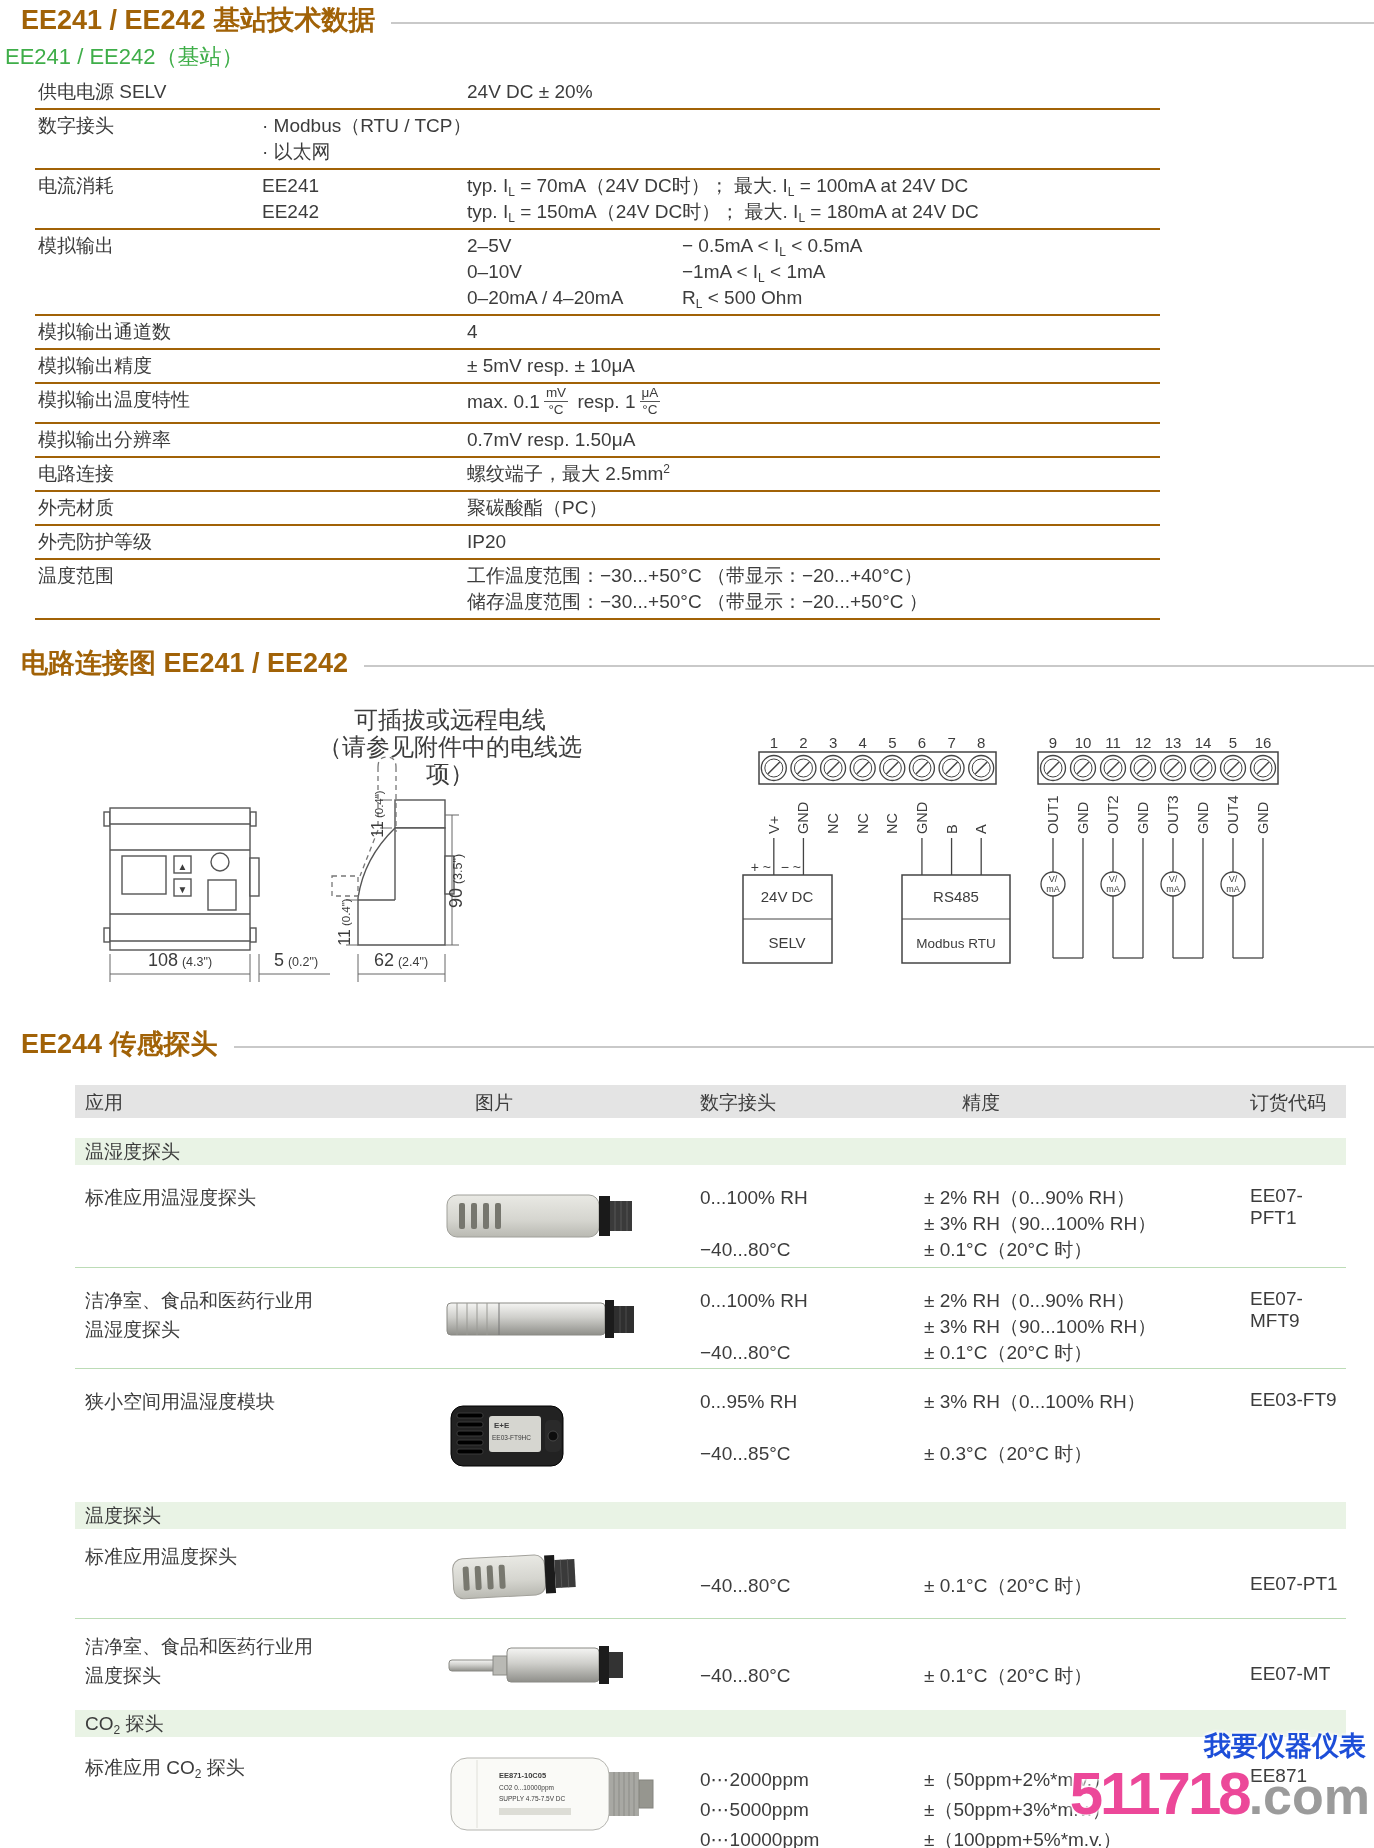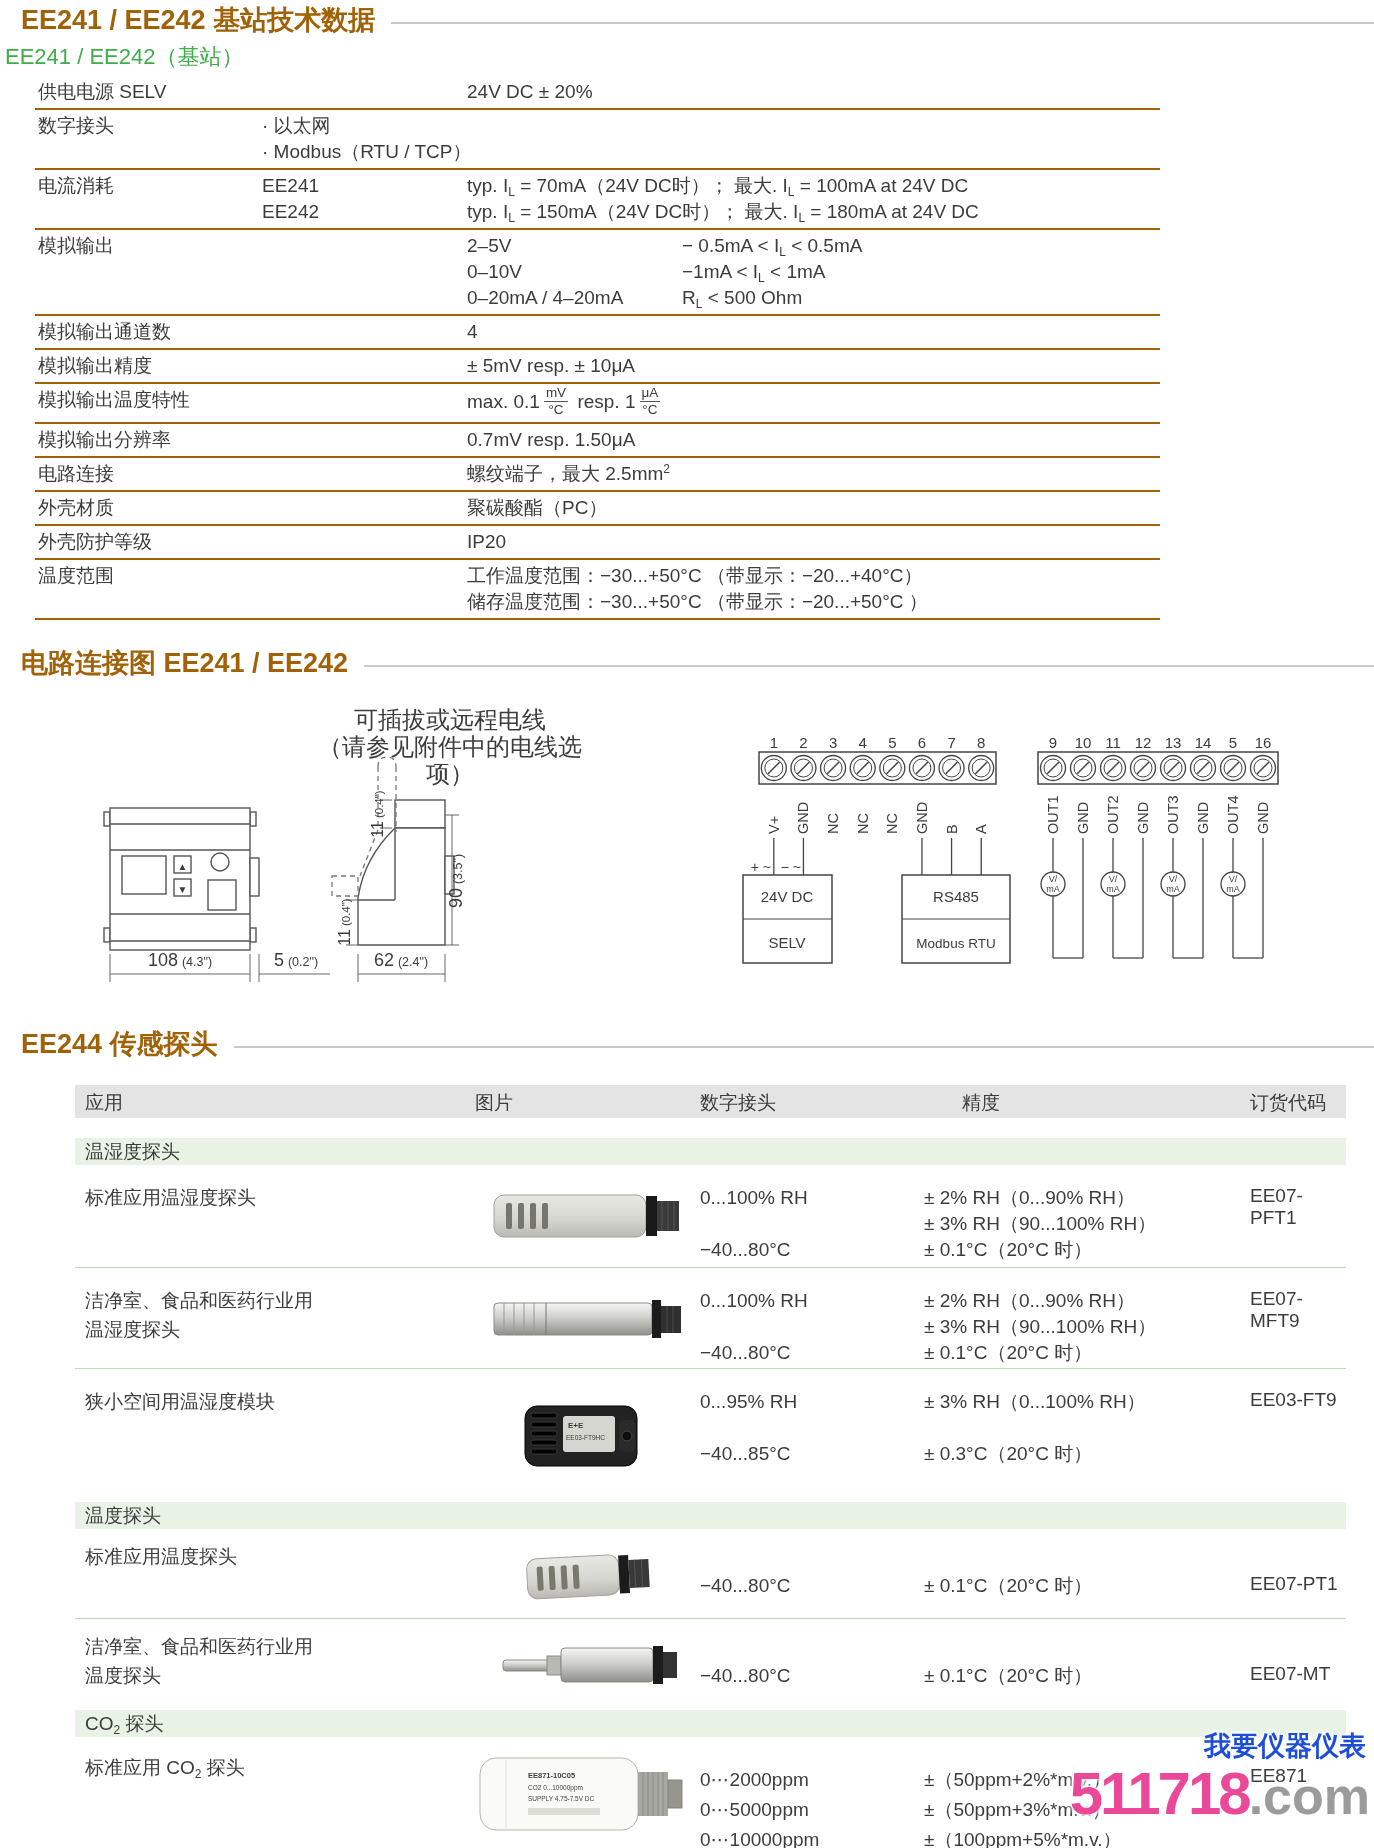--- a/index.html
+++ b/index.html
@@ -33,22 +33,22 @@
   #t3{top:1026px}
   #prod{position:absolute;left:75px;top:1085px;width:1271px;font-size:19px}
   .prod-header{position:relative;height:33px;background:#e4e4e4}
   .prod-header span{position:absolute;top:5px}
   .ph0{left:10px}.ph1{left:400px}.ph2{left:625px}.ph3{left:887px}.ph4{left:1175px}
   .prod-sub{height:27px;line-height:27px;background:#e9f3e5;padding-left:10px}
   #prod-body > .prod-sub:first-child{margin-top:20px}
   .prod-row{position:relative}
   .prod-row.sep{border-top:1.5px solid #bcdcb6}
   .pr-name{position:absolute;left:10px;top:18px;width:350px;line-height:29px}
-  .pr-img{position:absolute;left:375px;top:6px;width:280px;height:calc(100% - 12px);
-          display:flex;align-items:center;justify-content:center}
+  .pr-img{position:absolute;left:366px;top:6px;width:280px;height:calc(100% - 12px);
+          display:flex;align-items:center;justify-content:flex-start}
   .pr-meas{position:absolute;left:625px;top:20px;width:215px;line-height:26px}
   .pr-acc{position:absolute;left:849px;top:20px;width:275px;line-height:26px}
   .pr-code{position:absolute;left:1175px;top:20px}
   .prod-row.vc .pr-name{top:13px}
   .prod-row.vc .pr-meas,.prod-row.vc .pr-acc,.prod-row.vc .pr-code{top:44px}
   .prod-row.co2 .pr-name{top:16px}
   .prod-row.co2 .pr-meas,.prod-row.co2 .pr-acc,.prod-row.co2 .pr-code{top:28px}
   .prod-row.co2 .pr-meas,.prod-row.co2 .pr-acc{line-height:30px}
   .ml{min-height:26px}
   
@@ -76,24 +76,24 @@
       <div class="spec-row">
         <div class="spec-label">供电电源 SELV</div>
         <div class="spec-line">
           <span class="cm"></span>
           <span class="cv">24V DC  ± 20%</span>
         </div>
       </div>
       <div class="spec-row">
         <div class="spec-label">数字接头</div>
         <div class="spec-line">
+          <span class="cm auto">· Modbus（RTU / TCP）</span>
+        </div>
+        <div class="spec-line">
           <span class="cm auto">· 以太网</span>
-        </div>
-        <div class="spec-line">
-          <span class="cm auto">· Modbus（RTU / TCP）</span>
         </div>
       </div>
       <div class="spec-row">
         <div class="spec-label">电流消耗</div>
         <div class="spec-line">
           <span class="cm">EE241</span>
           <span class="cv">typ. I<sub>L</sub>  = 70mA（24V DC时）； 最大. I<sub>L</sub> = 100mA at 24V DC</span>
         </div>
         <div class="spec-line">
           <span class="cm">EE242</span>

